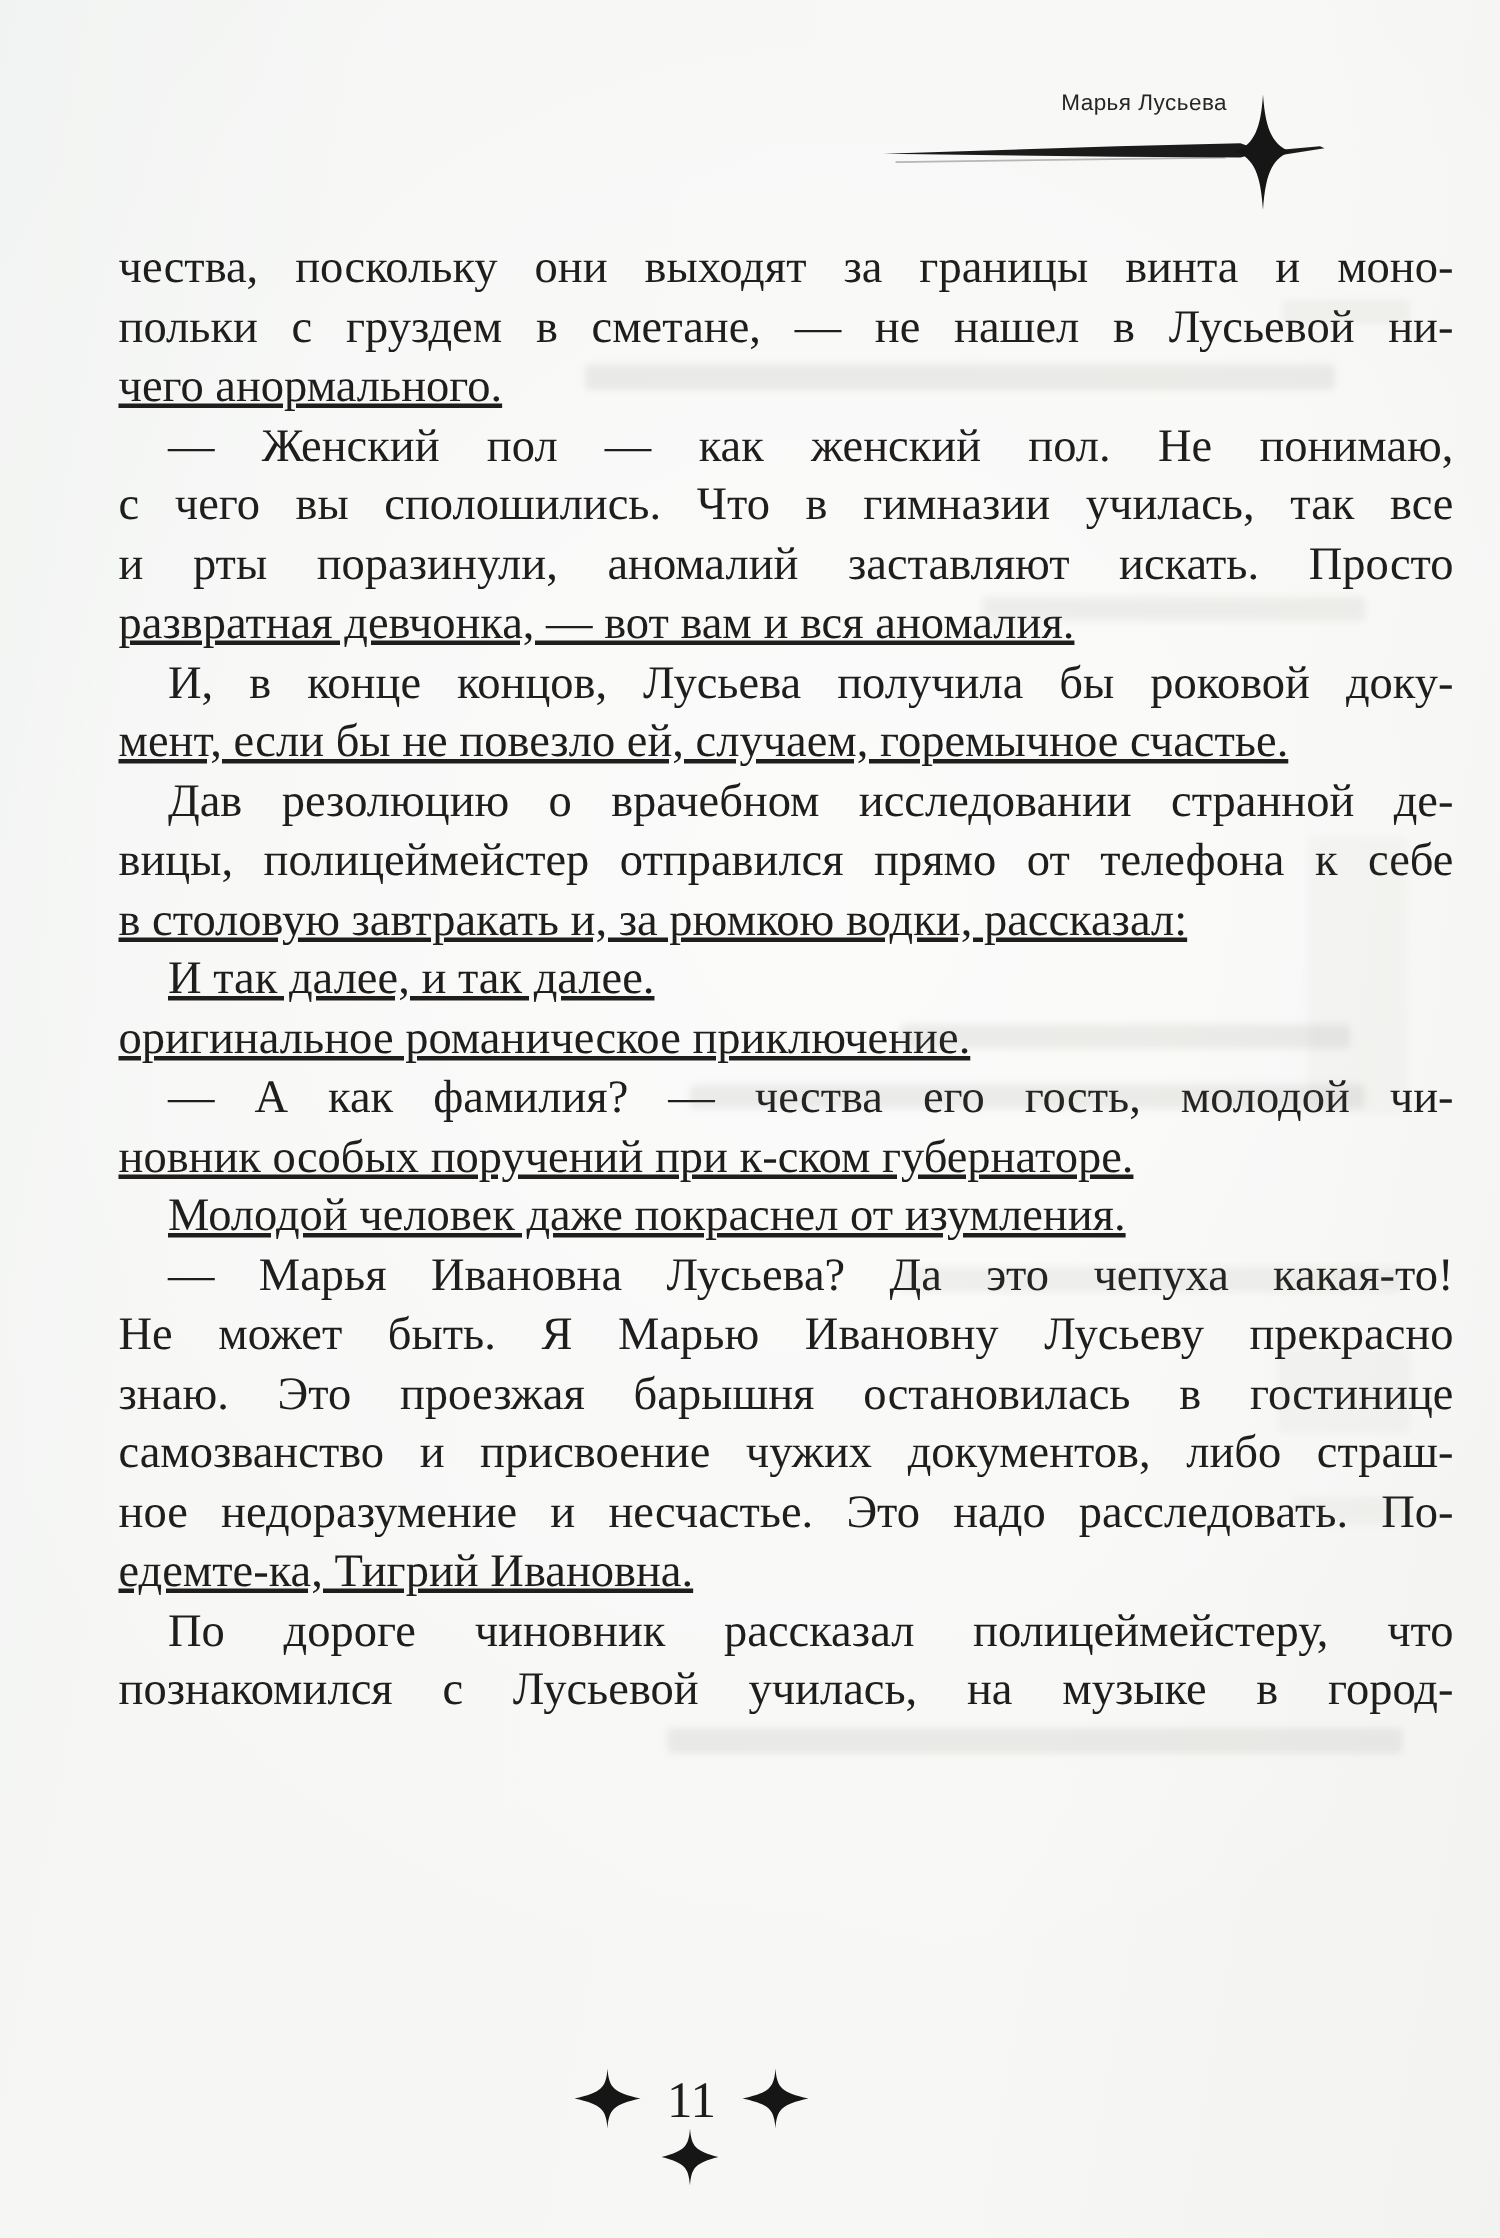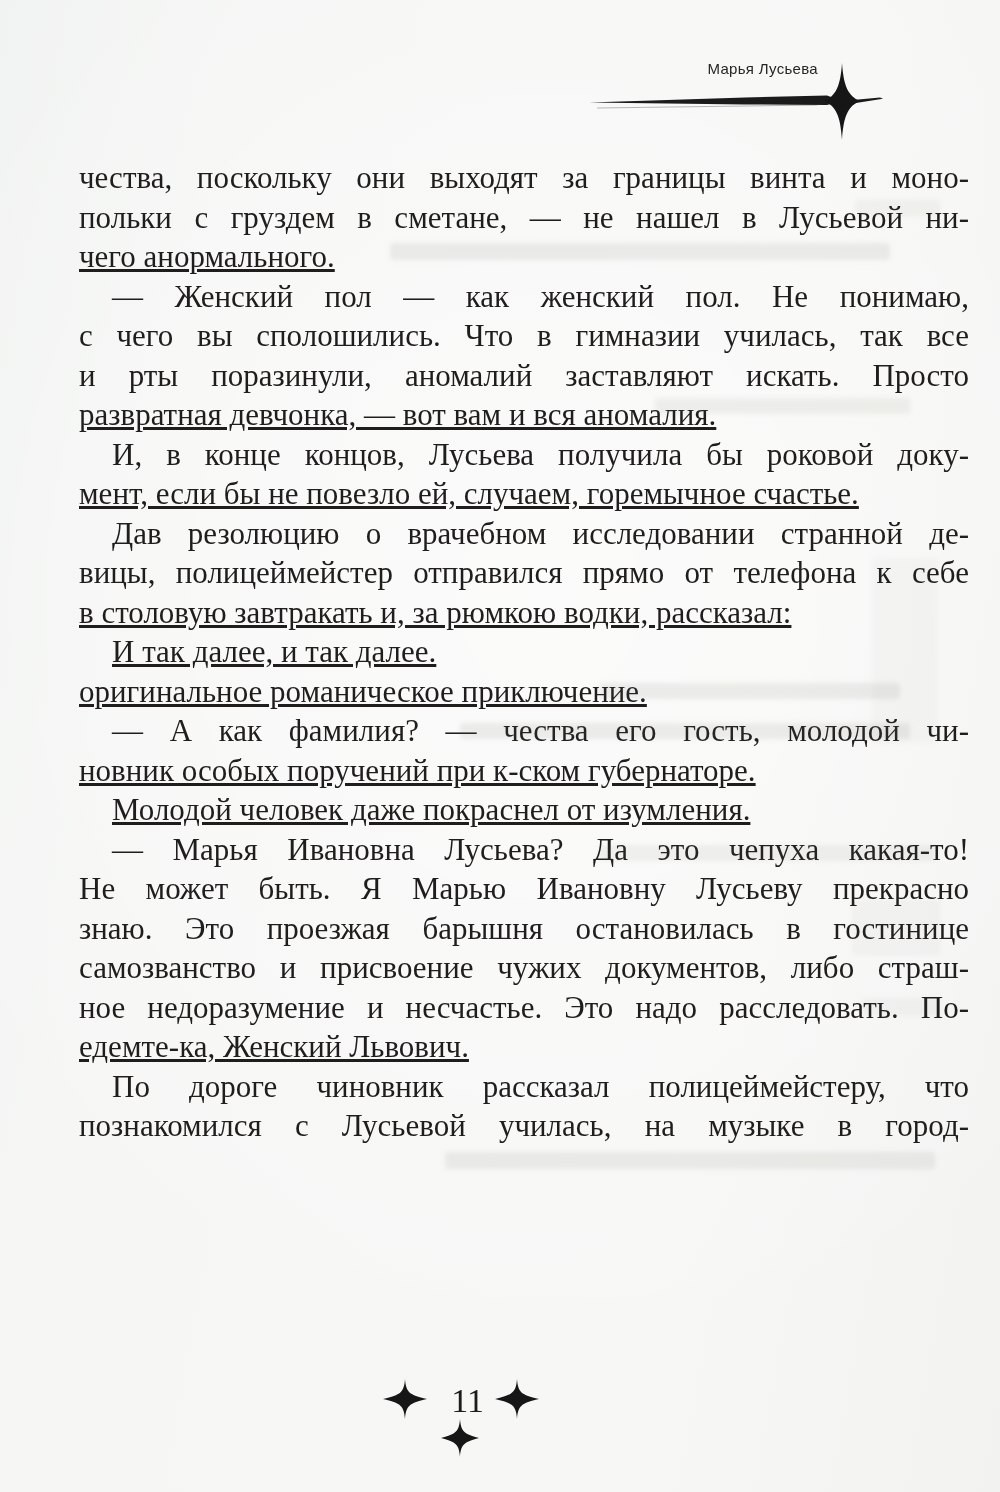--- a/index.html
+++ b/index.html
@@ -26,21 +26,21 @@
   .body-text {
     position:absolute; left:55px; top:158px; width:890px;
     font-size:31px; line-height:39.5px; color:var(--ink);margin-left:24px;
   }
   .line { height:39.5px; text-align:justify; text-align-last:justify; white-space:normal; }
   .line.par-end { text-align-last:left;text-decoration:underline; }
   .line.indent { text-indent:33px; }
   
   .page-number {
     position:absolute; left:438px; top:1384px; width:46px;
-    font-size:34px; line-height:1; text-align:right; color:#1c1c1c;
+    font-size:34px; line-height:1; text-align:center; color:#1c1c1c;
   }
   .sparkle { position:absolute; }
   .sp-left   { left:383px; top:1379px; }
   .sp-right  { left:495px; top:1379px; }
   .sp-bottom { left:441px; top:1419px; }
   
   .ghost {
     position:absolute; background:rgba(105,112,102,0.10);
     filter:blur(2.6px); border-radius:3px; pointer-events:none;
   }
@@ -91,21 +91,21 @@
       <div class="line indent par-end">И так далее, и так далее.</div>
       <div class="line par-end">оригинальное романическое приключение.</div>
       <div class="line indent">— А как фамилия? — чества его гость, молодой чи-</div>
       <div class="line par-end">новник особых поручений при к-ском губернаторе.</div>
       <div class="line indent par-end">Молодой человек даже покраснел от изумления.</div>
       <div class="line indent">— Марья Ивановна Лусьева? Да это чепуха какая-то!</div>
       <div class="line">Не может быть. Я Марью Ивановну Лусьеву прекрасно</div>
       <div class="line">знаю. Это проезжая барышня остановилась в гостинице</div>
       <div class="line">самозванство и присвоение чужих документов, либо страш-</div>
       <div class="line">ное недоразумение и несчастье. Это надо расследовать. По-</div>
-      <div class="line par-end">едемте-ка, Женский Львович.</div>
+      <div class="line par-end">едемте-ка, Тигрий Ивановна.</div>
       <div class="line indent">По дороге чиновник рассказал полицеймейстеру, что</div>
       <div class="line">познакомился с Лусьевой училась, на музыке в город-</div>
     </div>
 
   <div class="ghost g1"></div>
   <div class="ghost g2"></div>
   <div class="ghost g3"></div>
   <div class="ghost g4"></div>
   <div class="ghost g5"></div>
   <div class="ghost g6"></div>

